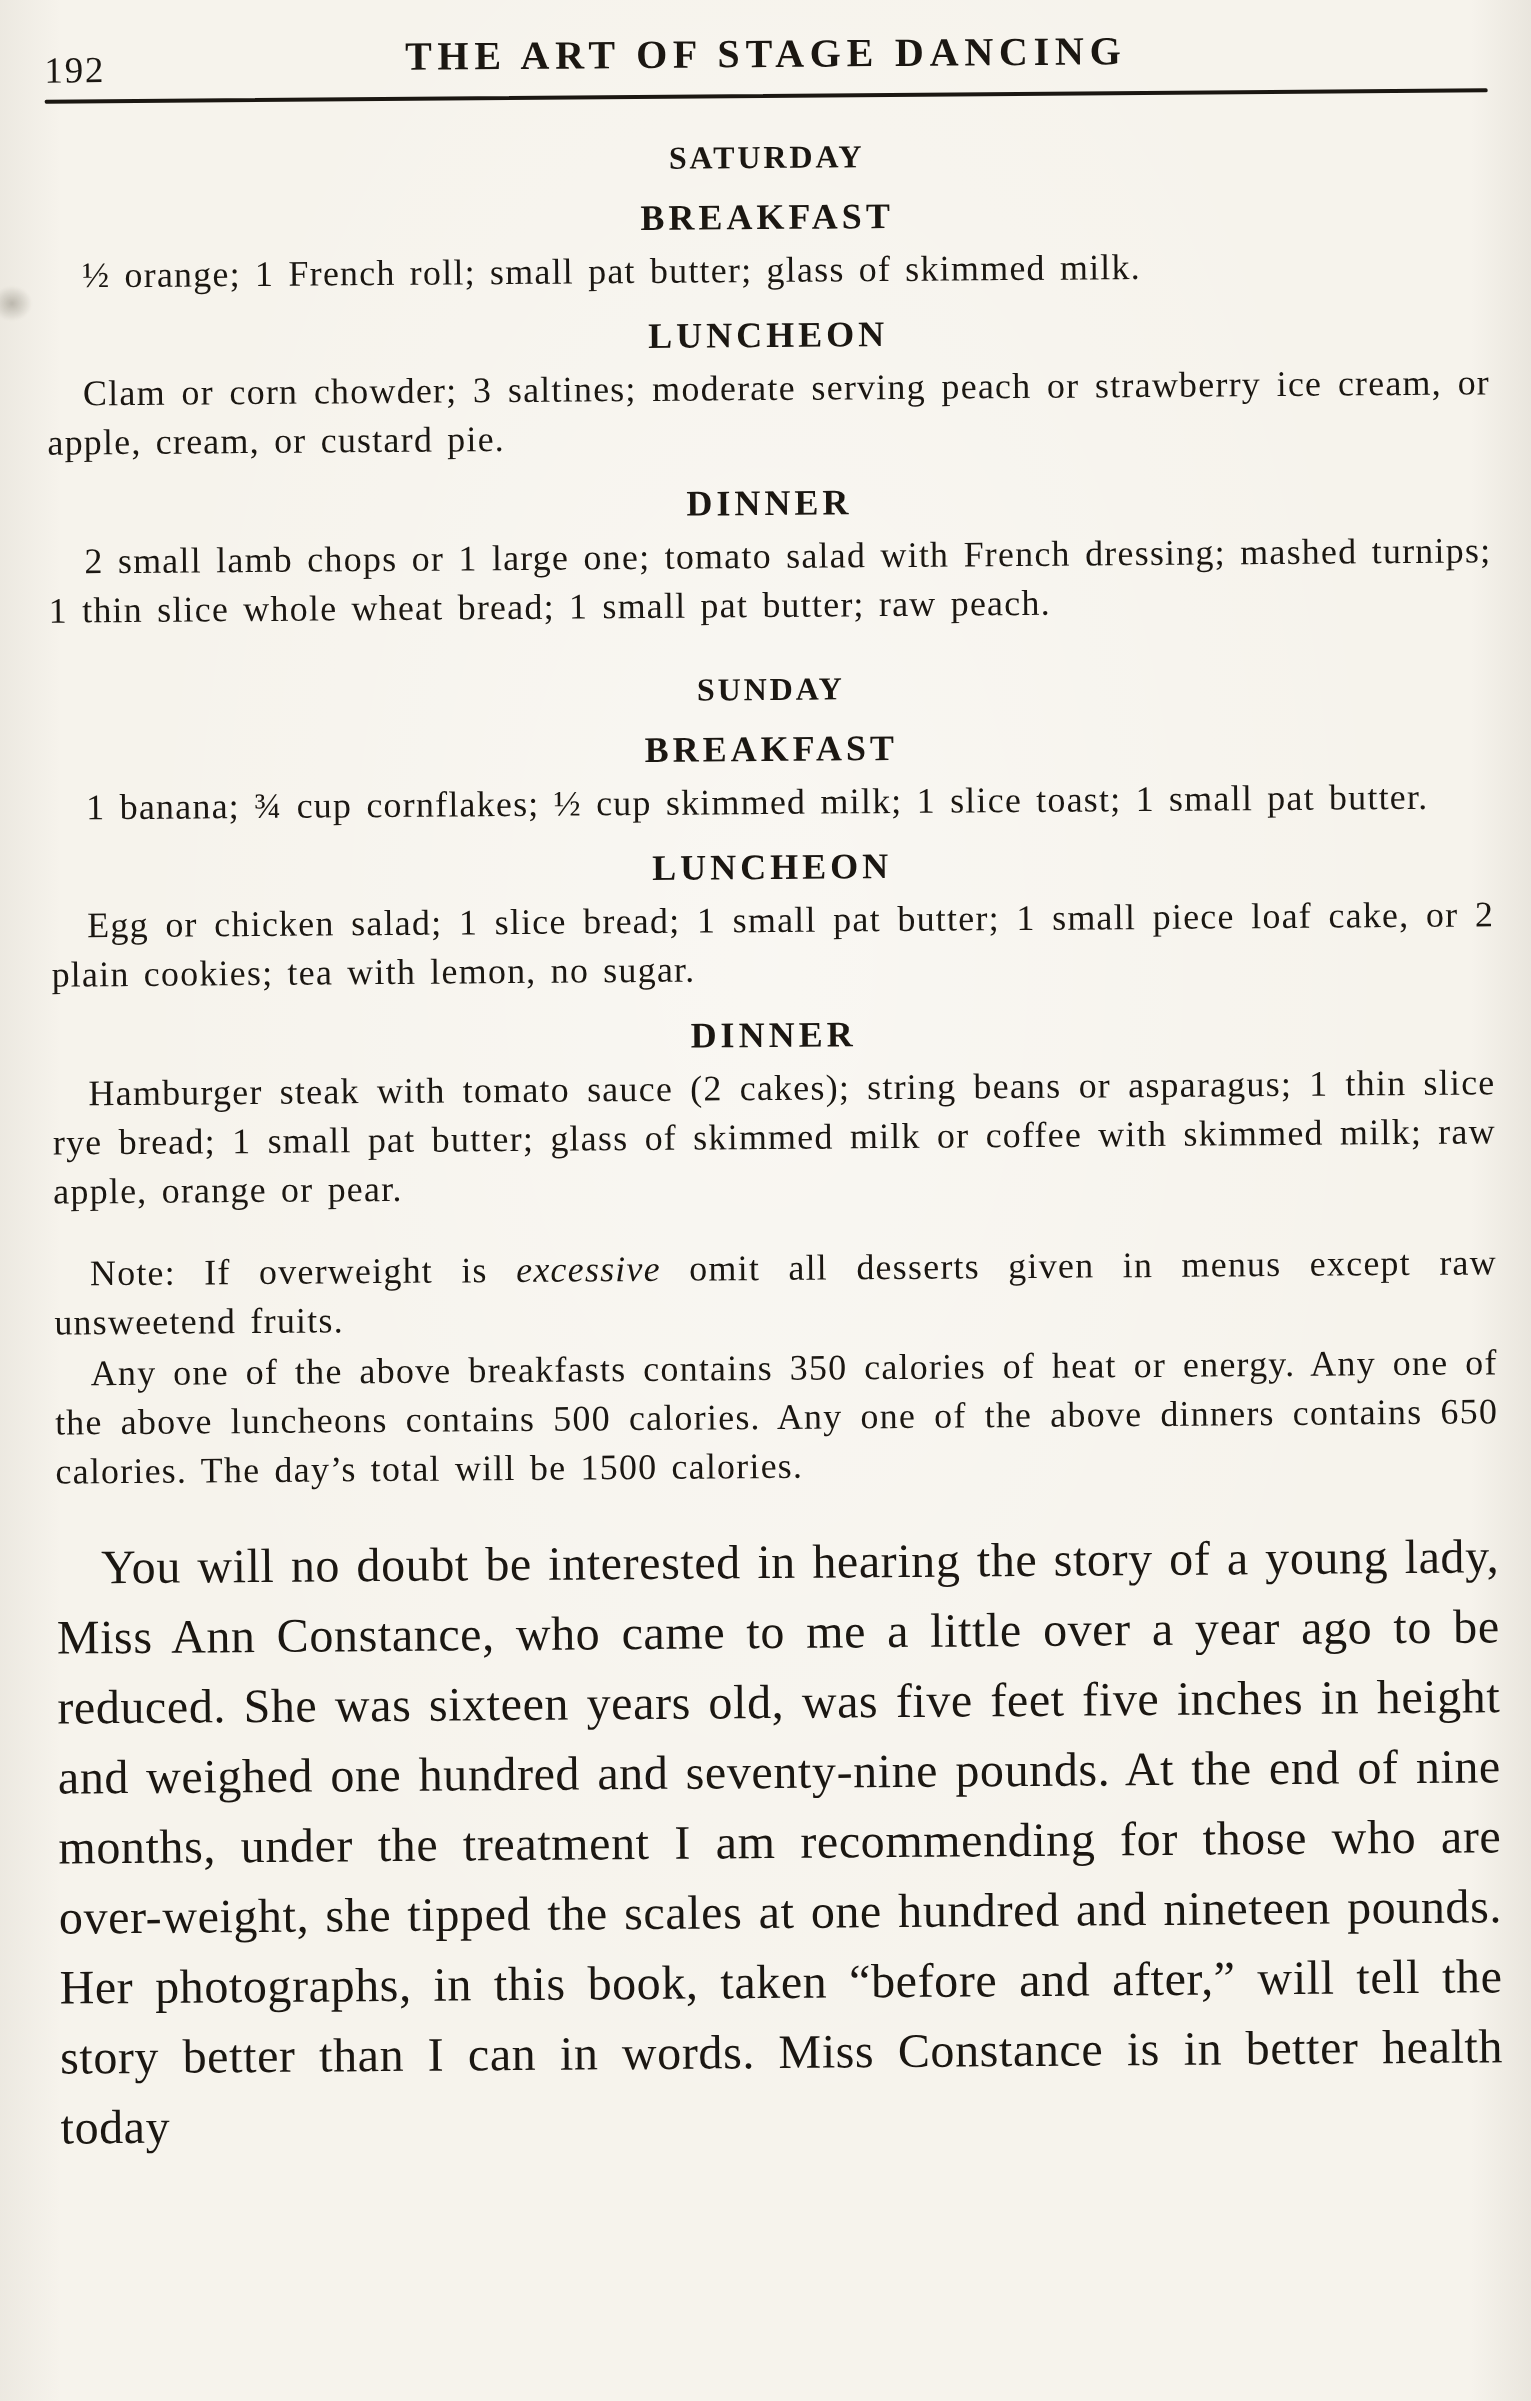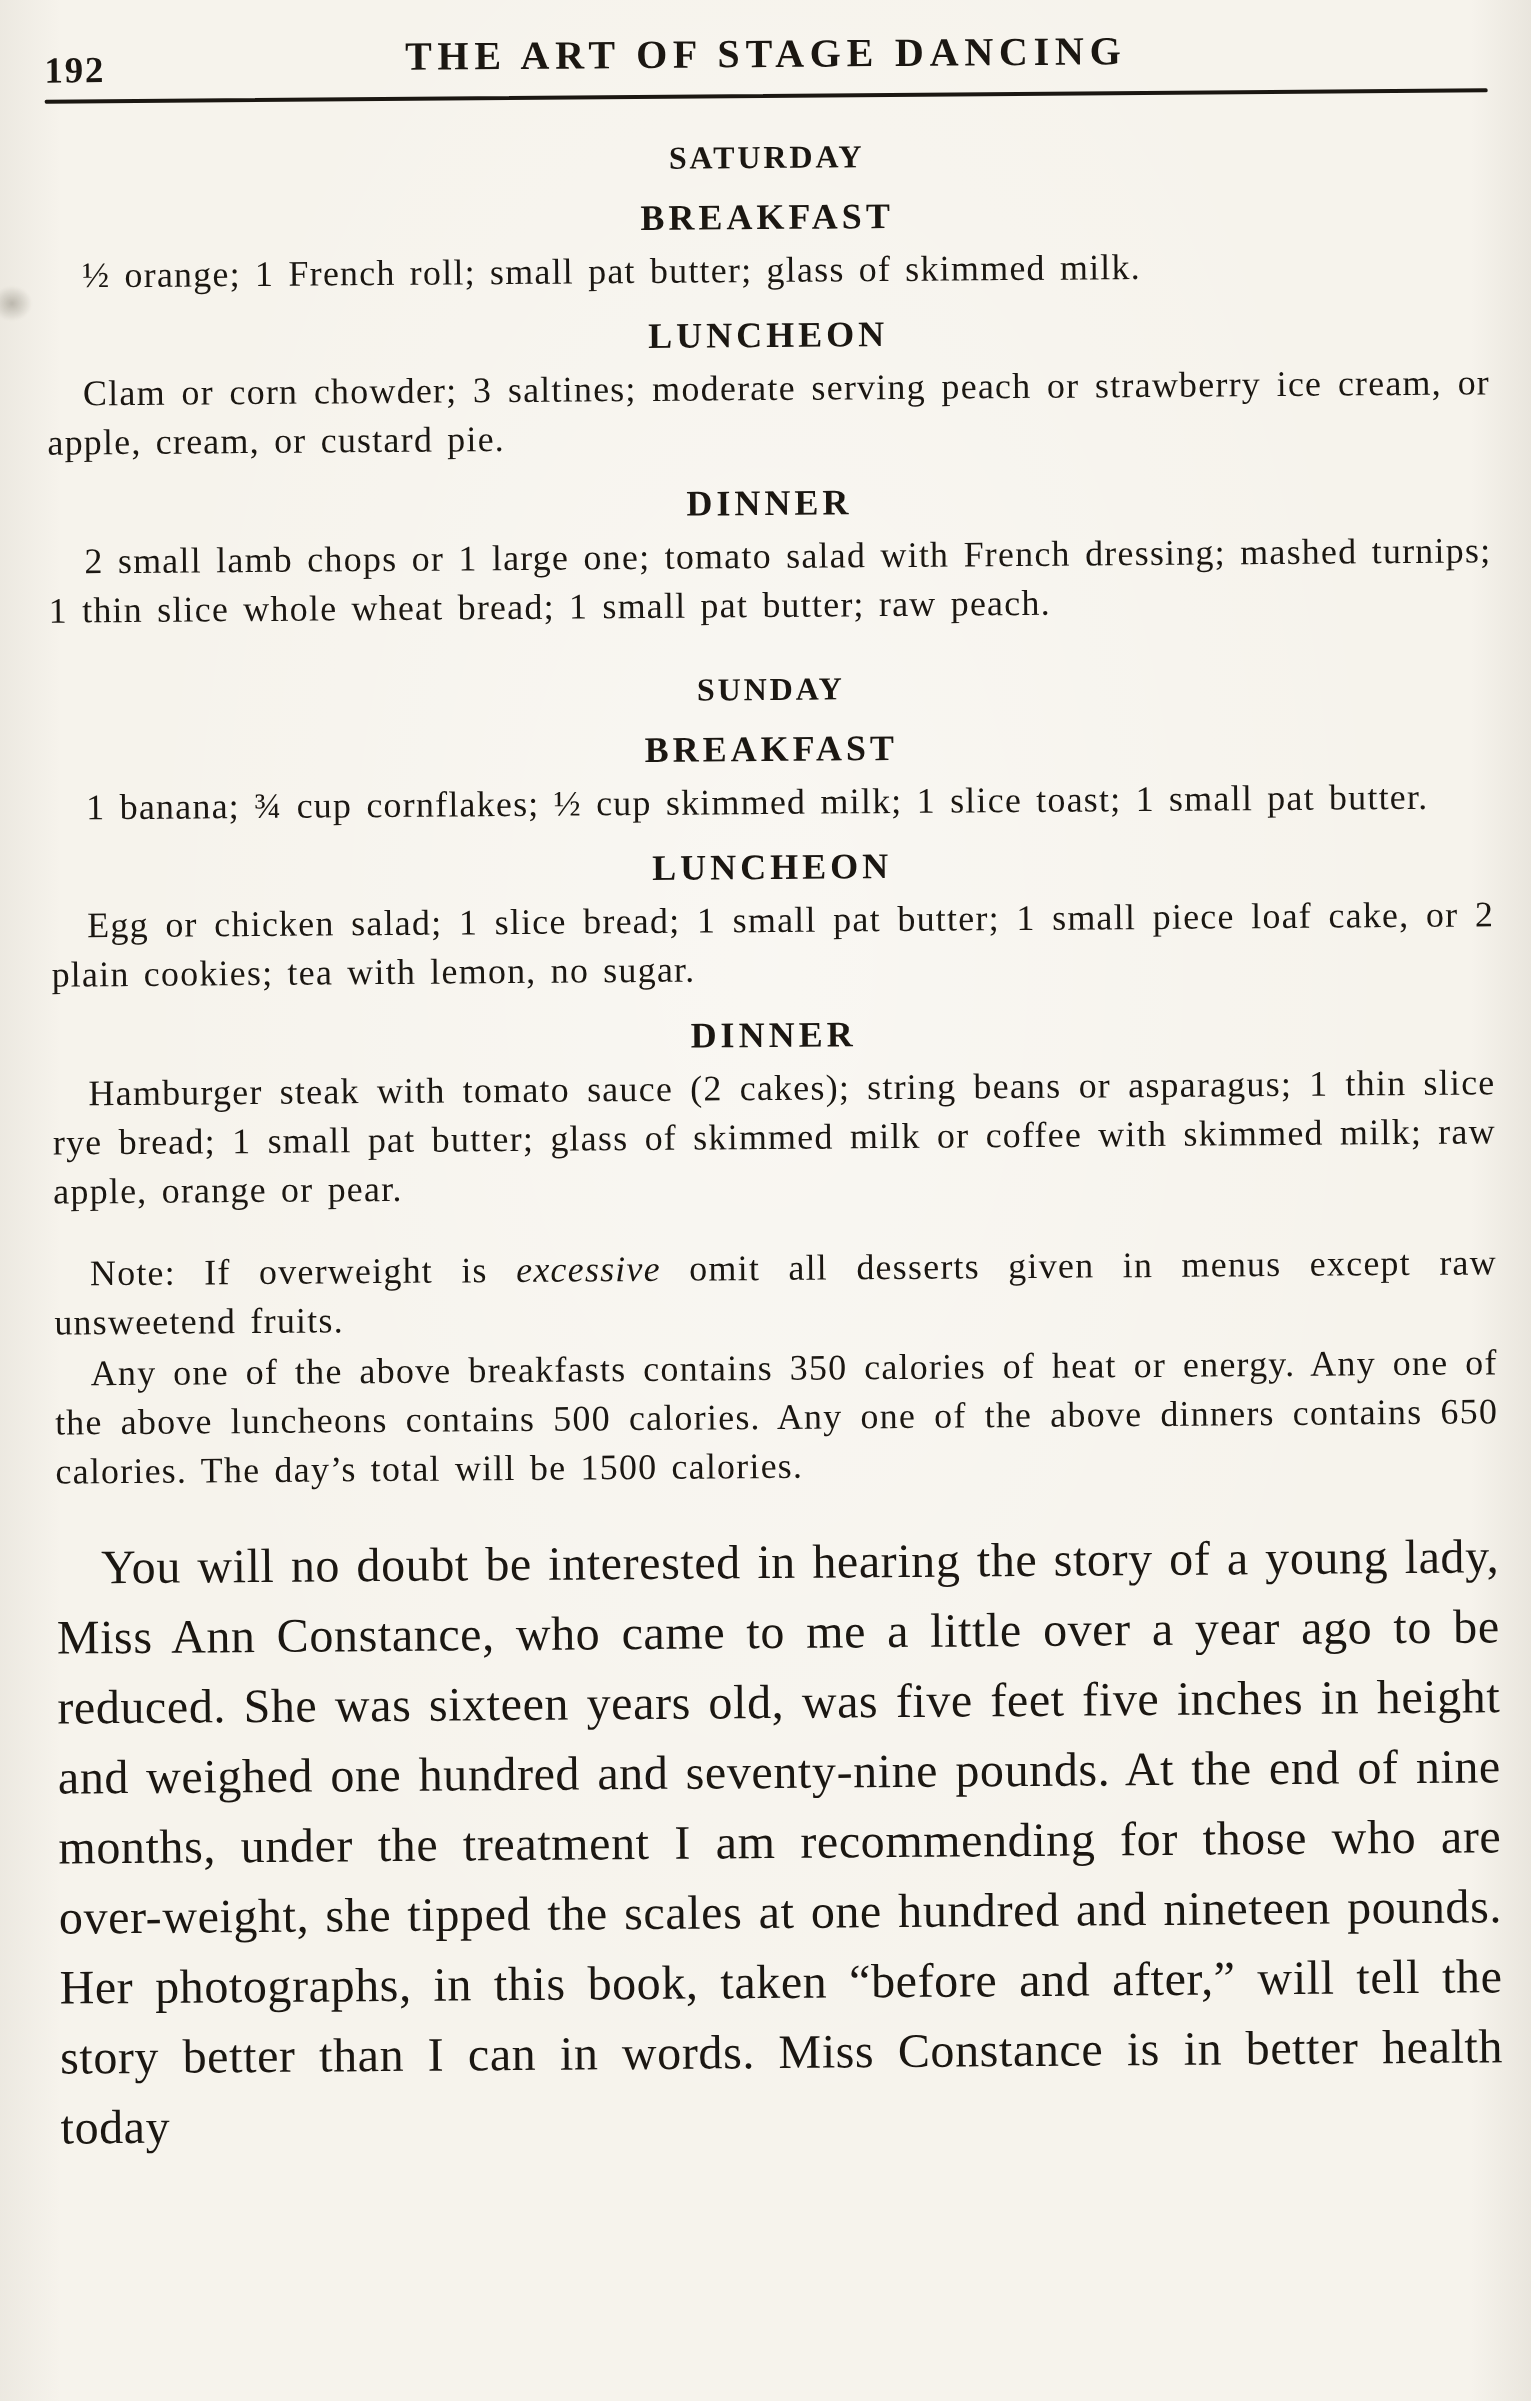--- a/index.html
+++ b/index.html
@@ -42,21 +42,21 @@
   }
   .page-header {
     position: relative;
     height: 55px;
   }
   .page-number {
     position: absolute;
     left: 0;
     top: 12.7px;
     font-size: 37px;
-    font-weight: bold;
+    font-weight: normal;
     letter-spacing: 1.7px;
   }
   .book-title {
     margin: 0;
     text-align: center;
     font-size: 40px;
     font-weight: bold;
     letter-spacing: 5.8px;
     white-space: nowrap;
   }

